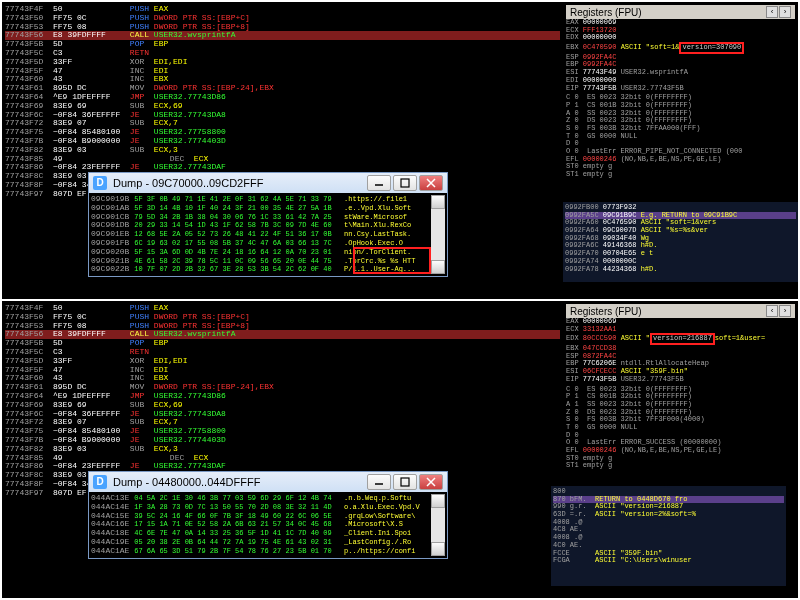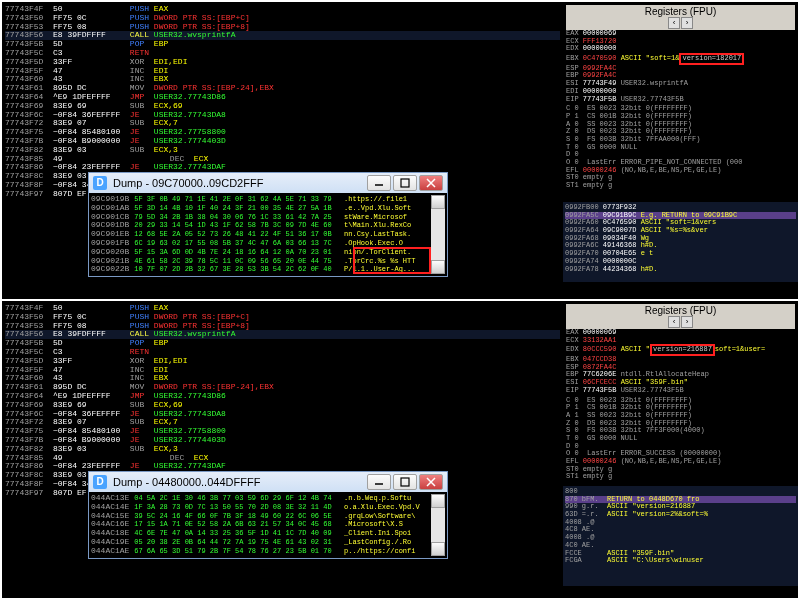--- a/index.html
+++ b/index.html
@@ -120,31 +120,30 @@
   .mnem-xor { color: #a0a0a0; }
   .mnem-inc { color: #a0a0a0; }
   .mnem-sub { color: #a0a0a0; }
   .mnem-cmp { color: #a0a0a0; }
   .mnem-je { color: #ff3333; }
   .mnem-dec { color: #a0a0a0; padding-left: 40px; }
   .op { color: #ffff00; }
   .op-red { color: #ff3333; }
   .num { color: #33ff88; }
   .call-tgt { color: #33ff33; }
-  .hl-row { background: #0f172a; }
+  .hl-row { background: #7f1d1d; }
   .reg-title {
     background: #d4d0c8;
     color: #000;
     font-family: "Segoe UI", sans-serif;
     font-size: 10px;
     padding: 1px 4px;
     display: flex;
     align-items: center;
     justify-content: space-between;
-    flex-direction: column;
   }
   .reg-body .row { color: #ccc; }
   .reg-name { color: #a0a0a0; }
   .reg-val { color: #ffffff; }
   .reg-red { color: #ff4444; }
   .ascii-tag { color: #ffff33; }
   .red-box {
     border: 2px solid #ff2020;
     padding: 0 1px;
     display: inline-block;
@@ -199,21 +198,21 @@
       <span>Registers (FPU)</span>
       <span class="reg-chevrons">
         <span class="chev">‹</span>
         <span class="chev">›</span>
       </span>
     </div>
     <div class="reg-body" id="reg-a">
         <div class="row tiny"><span class="reg-name">EAX</span> <span class="reg-val">00000069</span></div>
         <div class="row tiny"><span class="reg-name">ECX</span> <span class="reg-red">FFF13720</span></div>
         <div class="row tiny"><span class="reg-name">EDX</span> <span class="reg-val">00000000</span></div>
-        <div class="row tiny"><span class="reg-name">EBX</span> <span class="reg-red">0C470590</span> <span class="ascii-tag">ASCII "soft=1&amp;</span><span class="red-box">version=182017</span></div>
+        <div class="row tiny"><span class="reg-name">EBX</span> <span class="reg-red">0C470590</span> <span class="ascii-tag">ASCII "soft=1&amp;</span><span class="red-box">version=307090</span></div>
         <div class="row tiny"><span class="reg-name">ESP</span> <span class="reg-red">0992FA4C</span></div>
         <div class="row tiny"><span class="reg-name">EBP</span> <span class="reg-red">0992FA4C</span></div>
         <div class="row tiny"><span class="reg-name">ESI</span> <span class="reg-val">77743F49</span> <span class="reg-name">USER32.wsprintfA</span></div>
         <div class="row tiny"><span class="reg-name">EDI</span> <span class="reg-val">00000000</span></div>
         <div class="row tiny"><span class="reg-name">EIP</span> <span class="reg-val">77743F5B</span> <span class="reg-name">USER32.77743F5B</span></div>
         <div style="height: 2px;"></div>
         <div class="row tiny"><span class="reg-name">C 0  ES 0023 32bit 0(FFFFFFFF)</span></div>
         <div class="row tiny"><span class="reg-name">P 1  CS 001B 32bit 0(FFFFFFFF)</span></div>
         <div class="row tiny"><span class="reg-name">A 0  SS 0023 32bit 0(FFFFFFFF)</span></div>
         <div class="row tiny"><span class="reg-name">Z 0  DS 0023 32bit 0(FFFFFFFF)</span></div>
@@ -374,21 +373,21 @@
           <div class="row"><span class="addr">044AC1AE</span> <span class="dump-hex">67 6A 65 3D 51 79 2B 7F 54 78 76 27 23 5B 01 70  </span><span class="dump-ascii">p../https://confi</span></div>
         </div>
         <div class="scrollbar">
           <div class="sbtn"></div>
           <div class="strack"></div>
           <div class="sbtn"></div>
         </div>
       </div>
   </div>
 
-  <div class="pane-bottom tiny" style="position:absolute; right:0px; top:185px; width:235px; height:100px; overflow:hidden;" id="stack-b">
+  <div class="pane-bottom tiny" style="position:absolute; right:12px; top:185px; width:235px; height:100px; overflow:hidden;" id="stack-b">
       <div class="row"><span class="addr">800     </span> <span class="reg-val"></span> <span class="ascii-tag"></span></div>
       <div class="row row-hl-purple"><span class="addr">870 bFM.</span> <span class="reg-val"></span> <span class="ascii-tag">RETURN to 0448D670 fro</span></div>
       <div class="row"><span class="addr">990 g.r.</span> <span class="reg-val"></span> <span class="ascii-tag">ASCII "version=216887</span></div>
       <div class="row"><span class="addr">63D =.r.</span> <span class="reg-val"></span> <span class="ascii-tag">ASCII "version=2%&amp;soft=%</span></div>
       <div class="row"><span class="addr">4008 .@ </span> <span class="reg-val"></span> <span class="ascii-tag"></span></div>
       <div class="row"><span class="addr">4C8 AE. </span> <span class="reg-val"></span> <span class="ascii-tag"></span></div>
       <div class="row"><span class="addr">4008 .@ </span> <span class="reg-val"></span> <span class="ascii-tag"></span></div>
       <div class="row"><span class="addr">4C0 AE. </span> <span class="reg-val"></span> <span class="ascii-tag"></span></div>
       <div class="row"><span class="addr">FCCE    </span> <span class="reg-val"></span> <span class="ascii-tag">ASCII "359F.bin"</span></div>
       <div class="row"><span class="addr">FCGA    </span> <span class="reg-val"></span> <span class="ascii-tag">ASCII "C:\Users\winuser</span></div>

